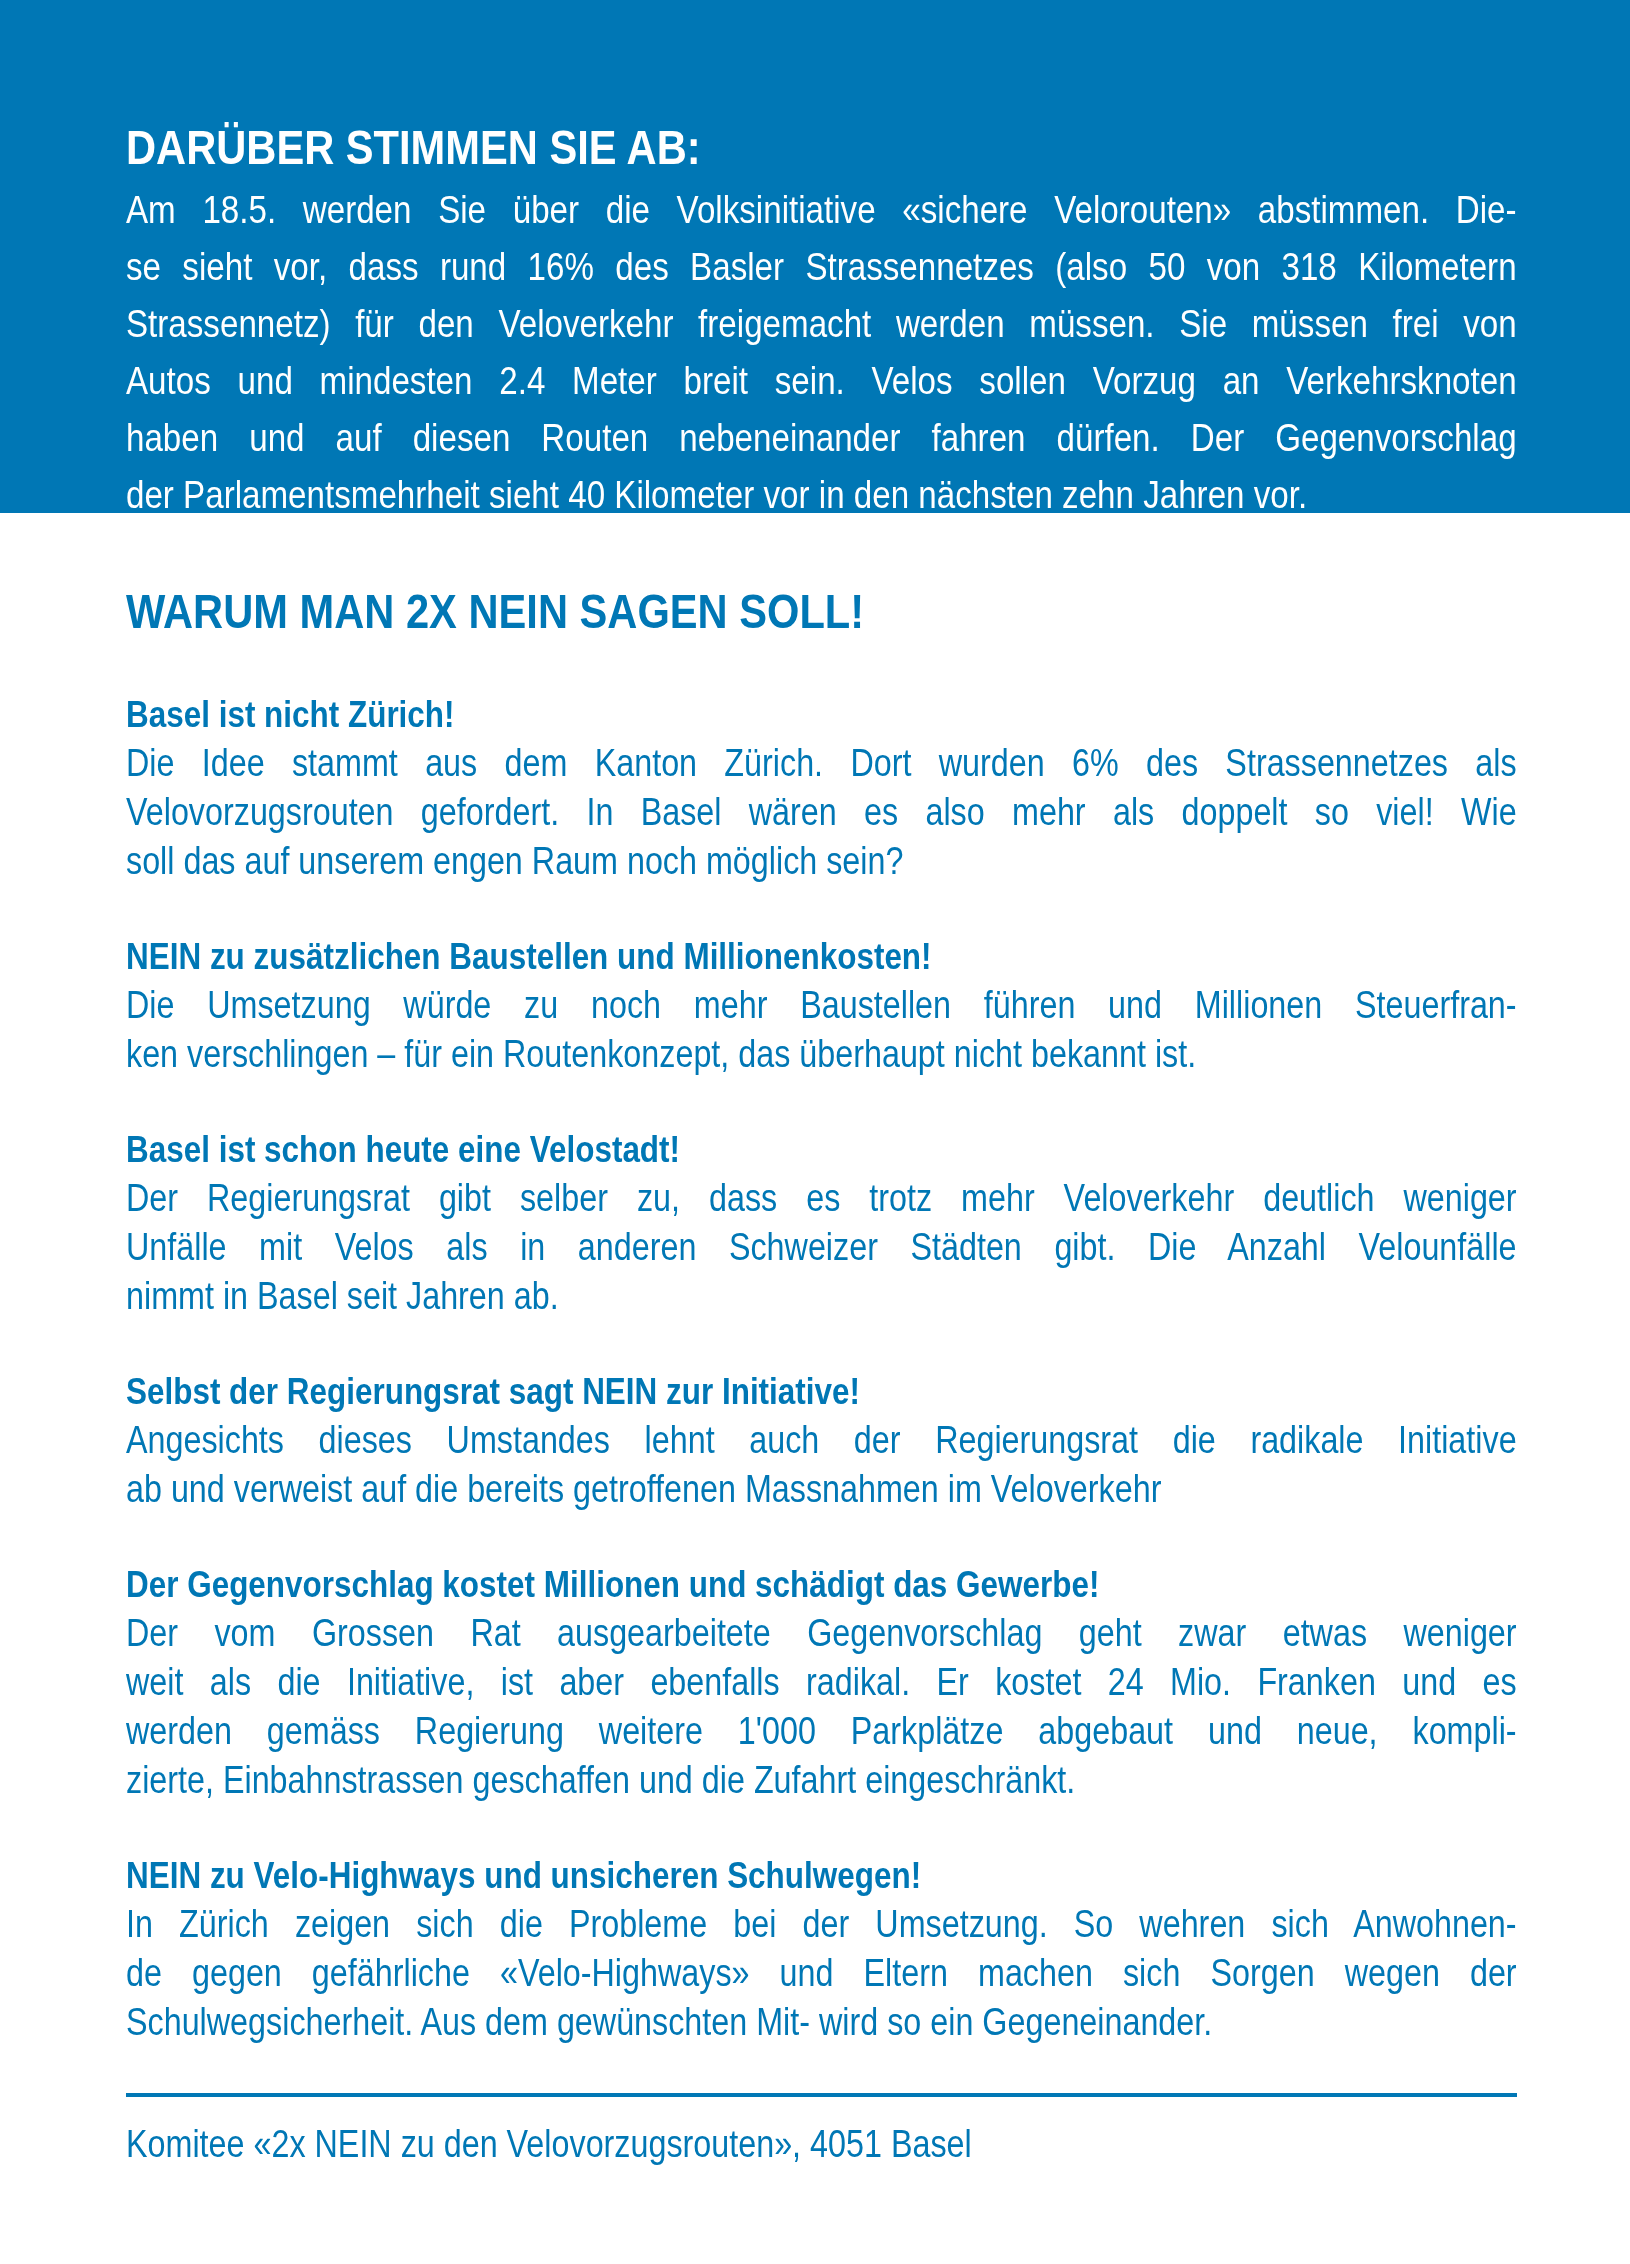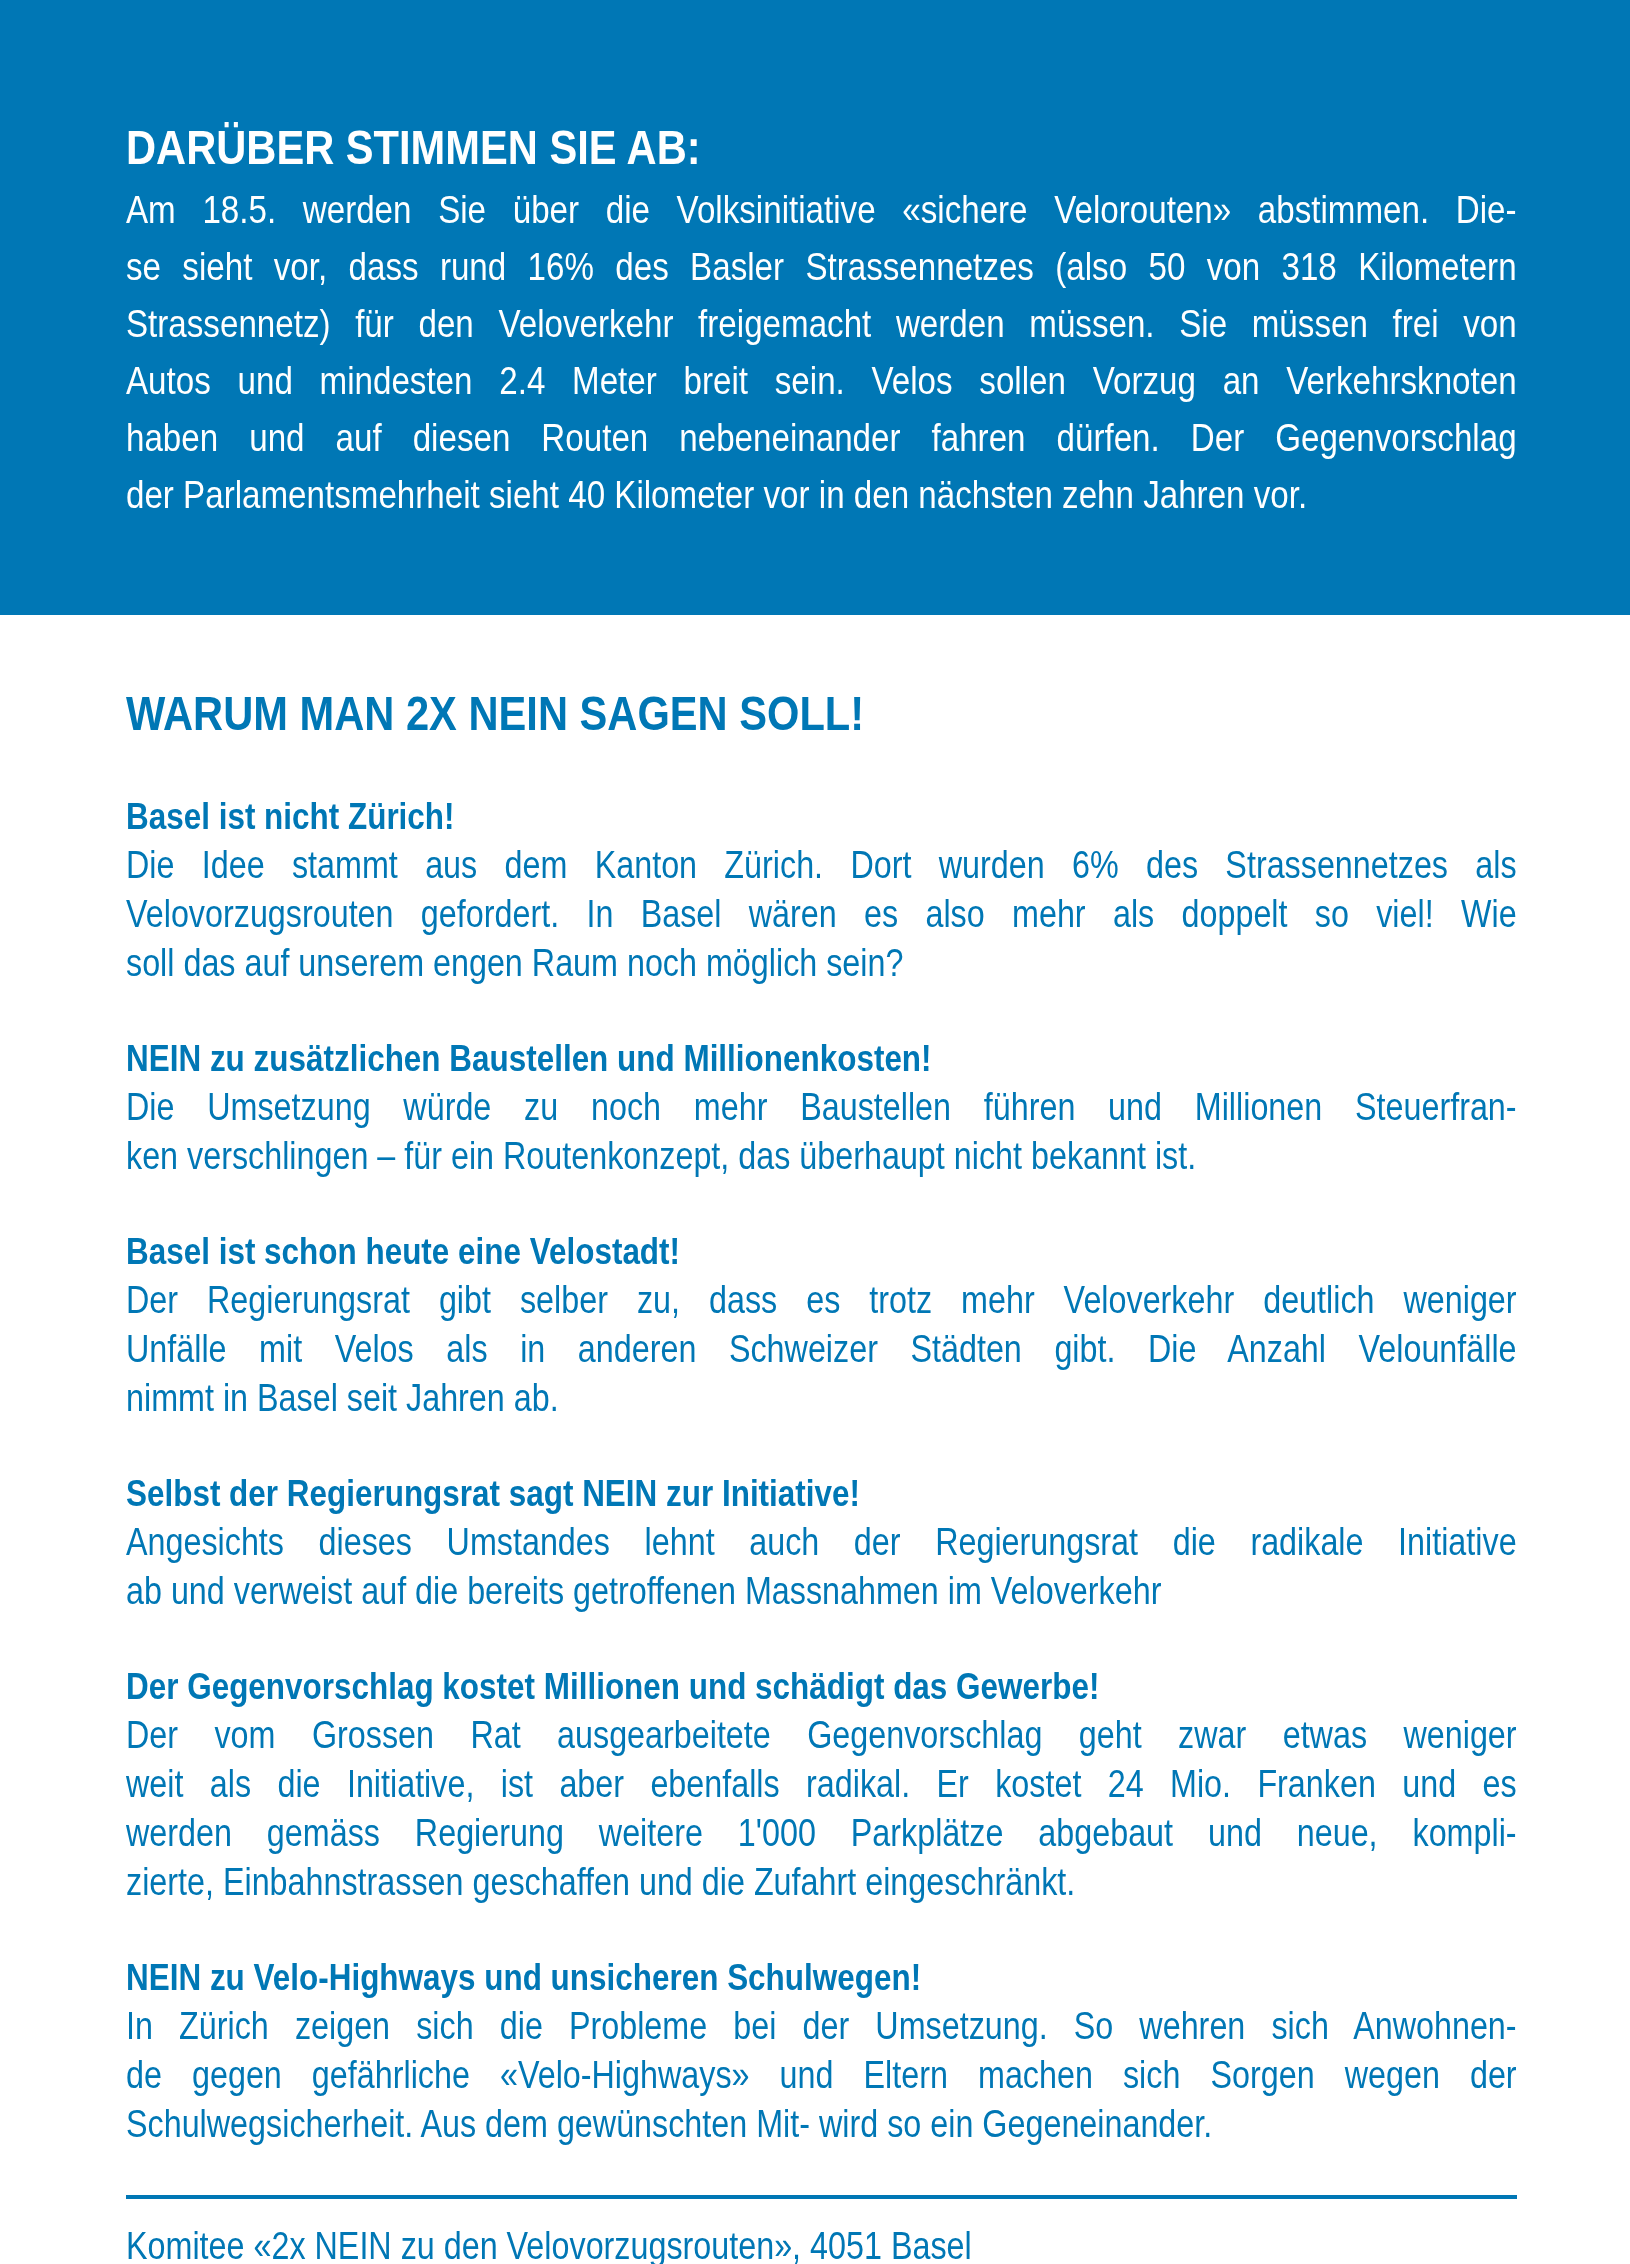--- a/index.html
+++ b/index.html
@@ -13,21 +13,21 @@
     position: relative;
   }
   
   .condense {
     width: 1636px;           
     transform: scaleX(0.85);
     transform-origin: 0 0;
   }
   .hero {
     width: 1631px;
-    height: 615px;
+    height: 513px;
     background: var(--accent);
     color: var(--hero-text);
     padding: 118px 113px 15px 126px;
     overflow: hidden;
   }
   .hero-title {
     font-size: 49px;
     line-height: 59px;
     font-weight: 700;
     margin-bottom: 3.7px;

